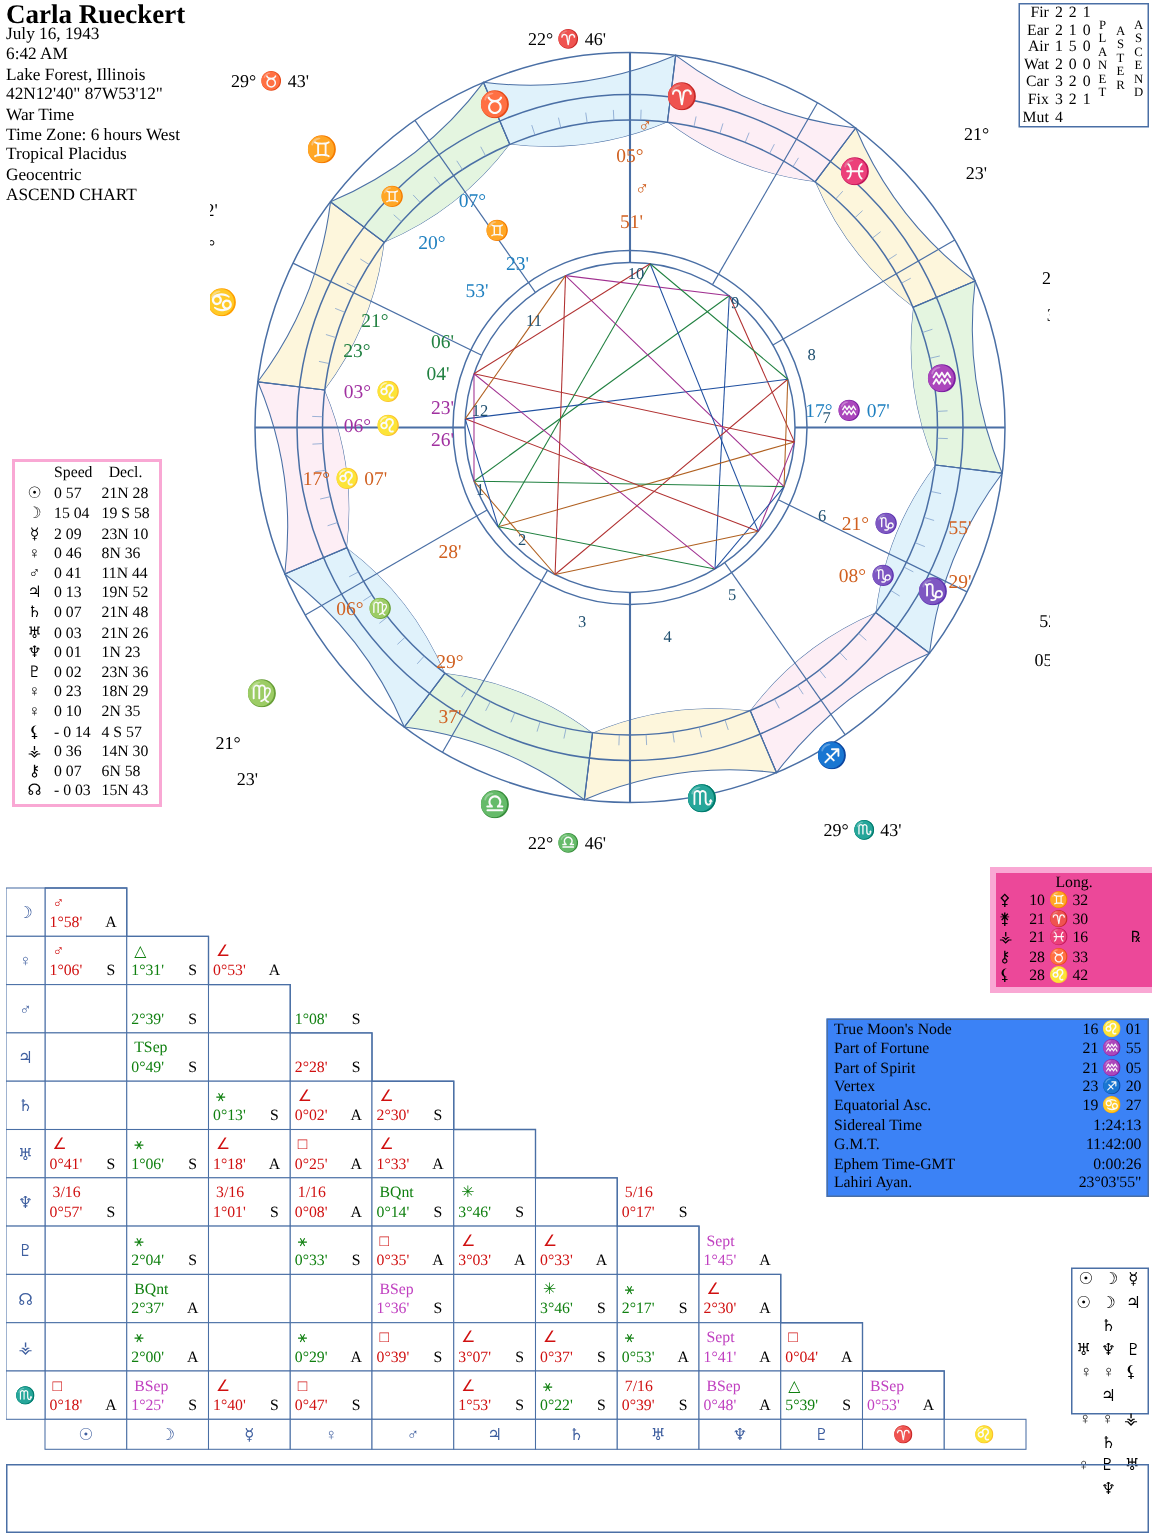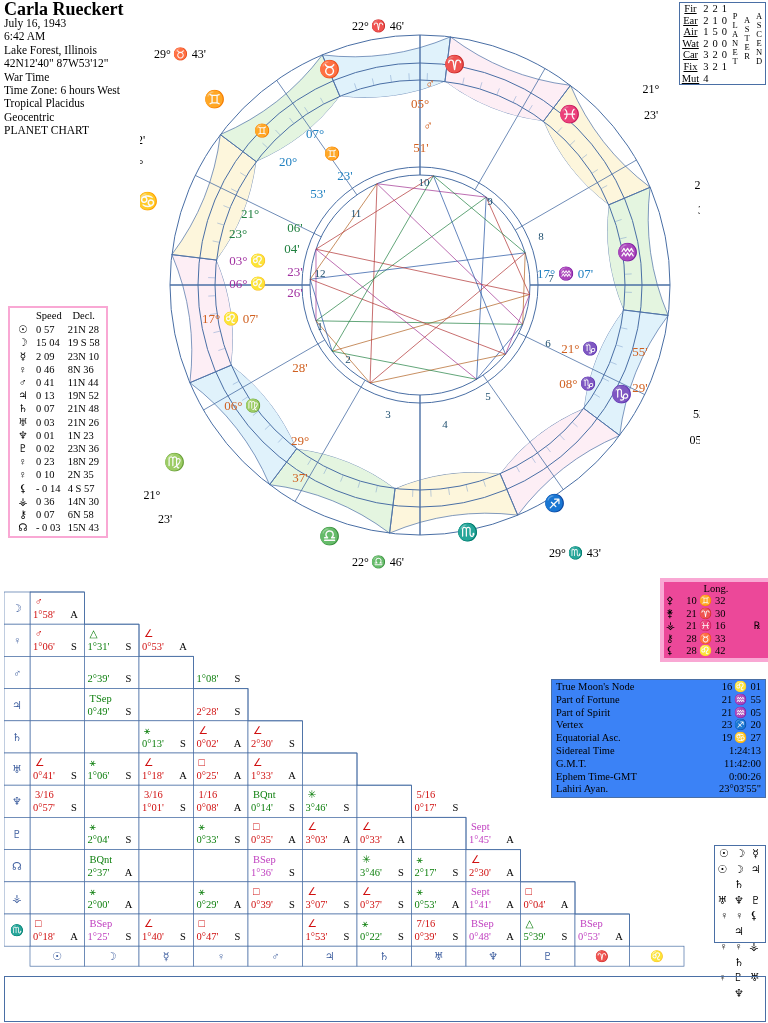--- a/index.html
+++ b/index.html
@@ -10,21 +10,21 @@
     color:#000;
   }
   .abs{position:absolute;}
   
   #header{left:4px;top:2px;width:230px;font-size:11.5px;line-height:13.4px;}
   #header .name{font-weight:bold;font-size:18px;line-height:15px;}
   
   #pt{right:2px;top:2px;border:1px solid #4a6fa5;background:#fff;}
   #pt table{border-collapse:collapse;font-size:10.5px;}
   #pt td{padding:0 2px;line-height:11.6px;text-align:center;}
-  #pt td.lbl{text-align:center;text-decoration:underline;}
+  #pt td.lbl{text-align:right;}
   #pt .vert{writing-mode:vertical-rl;text-orientation:upright;font-size:8.5px;letter-spacing:-1px;line-height:8px;}
   
   #sd{left:8px;top:306px;border:2px solid #f9a8d4;background:#fff;padding:1px 3px 2px 3px;}
   #sd table{border-collapse:collapse;font-size:10.5px;}
   #sd td{padding:0 3px;line-height:13.2px;white-space:nowrap;}
   #sd td.g{text-align:center;width:14px;}
   #sd .hdr td{text-align:center;font-size:10.5px;padding-bottom:1px;}
   
   #wheel{left:140px;top:0px;width:560px;height:570px;}
   
@@ -52,21 +52,21 @@
 <div class="abs" id="header">
   <div class="name">Carla Rueckert</div>
   <div>July 16, 1943</div>
   <div>6:42 AM</div>
   <div>Lake Forest, Illinois</div>
   <div>42N12'40"  87W53'12"</div>
   <div>War Time</div>
   <div>Time Zone: 6 hours West</div>
   <div>Tropical Placidus</div>
   <div>Geocentric</div>
-  <div>PLANET CHART</div>
+  <div>ASCEND CHART</div>
 </div>
 
 <div class="abs" id="pt">
   <table>
     <tbody>
         <tr>
       <td class="lbl"></td>
           <td></td>
           <td></td>
           <td></td>

